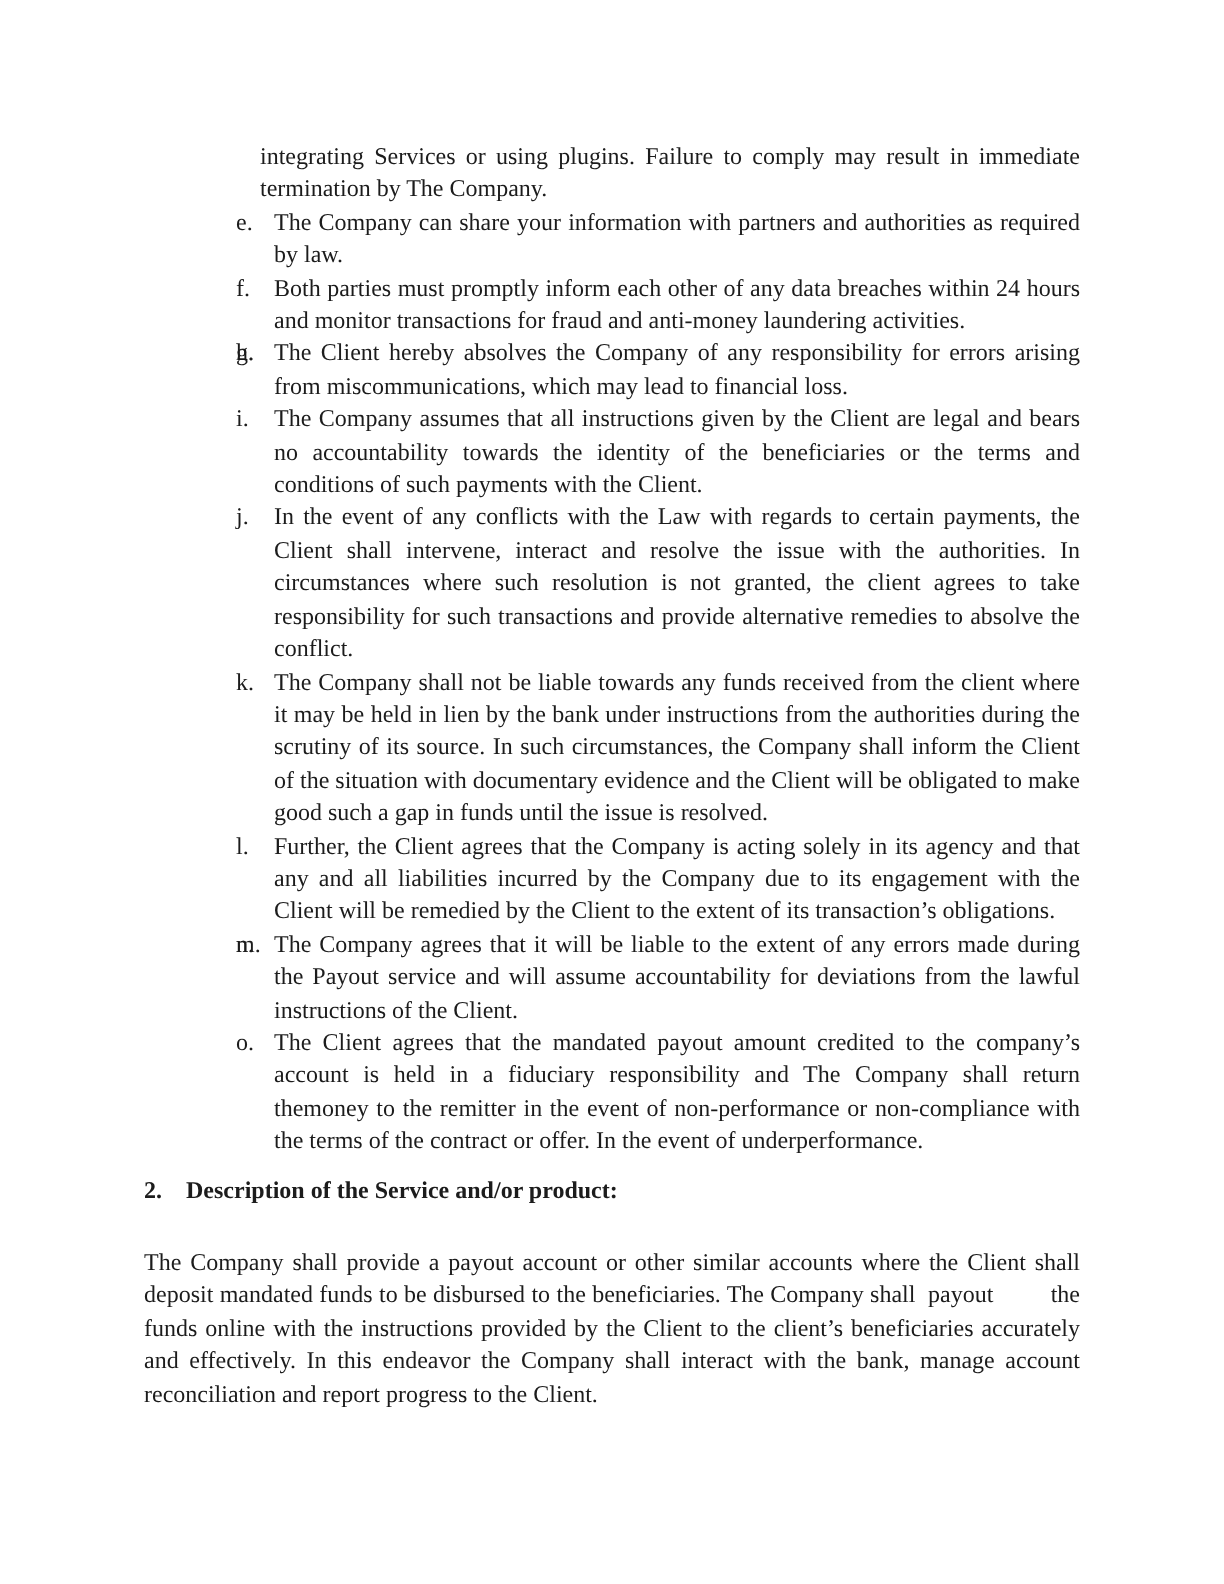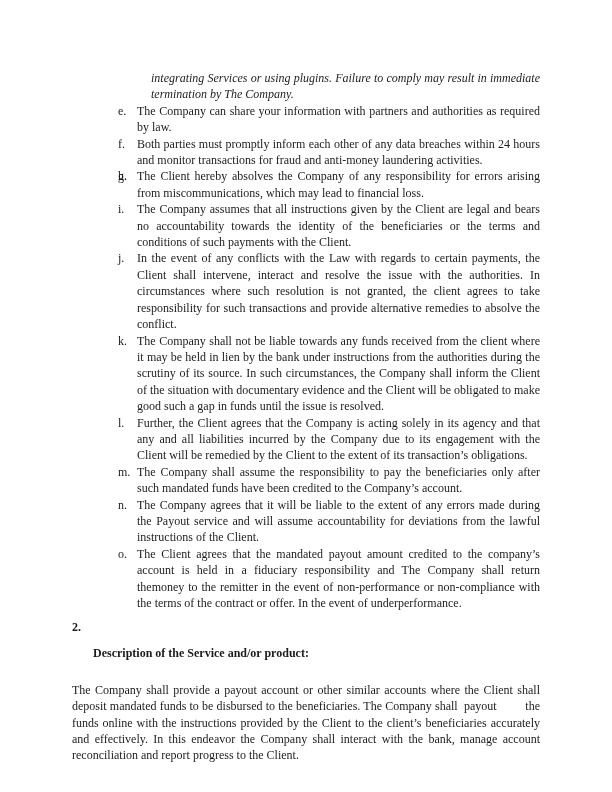--- a/index.html
+++ b/index.html
@@ -14,42 +14,41 @@
     line-height: 16.4px;
     color: #1c1c1c;
   }
   .content {
     position: absolute;
     left: 72px;
     top: 70px;
     width: 468px;
   }
   .cont-par {
-    margin-left: 79px;
+    margin-left: 58px;
     text-align: justify;
-    font-style: italic;
   }
   .list-item {
     position: relative;
     padding-left: 65px;
     text-align: justify;
   }
   .list-marker {
     position: absolute;
     left: 46px;
     top: 0;
     text-align: left;
   }
   .section-heading {
     margin-top: 8px;
     font-weight: bold;
     display: flex;
   }
   .heading-number { flex: 0 0 auto; }
-  .heading-title { margin-left: 12px; margin-top: 26px; }
+  .heading-title { margin-left: 12px; }
   .body-paragraph {
     margin-top: 20px;
     text-align: justify;
   }
 </style>
 </head>
 <body>
 
 <div class="page">
   <div class="content">
@@ -74,21 +73,21 @@
     <div class="list-item">
       <span class="list-marker">j.</span><span>In the event of any conflicts with the Law with regards to certain payments, the Client shall intervene, interact and resolve the issue with the authorities. In circumstances where such resolution is not granted, the client agrees to take responsibility for such transactions and provide alternative remedies to absolve the conflict.</span>
     </div>
     <div class="list-item">
       <span class="list-marker">k.</span><span>The Company shall not be liable towards any funds received from the client where it may be held in lien by the bank under instructions from the authorities during the scrutiny of its source. In such circumstances, the Company shall inform the Client of the situation with documentary evidence and the Client will be obligated to make good such a gap in funds until the issue is resolved.</span>
     </div>
     <div class="list-item">
       <span class="list-marker">l.</span><span>Further, the Client agrees that the Company is acting solely in its agency and that any and all liabilities incurred by the Company due to its engagement with the Client will be remedied by the Client to the extent of its transaction’s obligations.</span>
     </div>
     <div class="list-item">
-      <span class="list-marker">m.</span><span>The Company shall assume the responsibility to pay the beneficiaries only after such mandated funds have been credited to the Company’s account.</span>
+      <span class="list-marker">m.</span>
     </div>
     <div class="list-item">
       <span class="list-marker">n.</span><span>The Company agrees that it  will be liable to the extent of any errors made during the Payout service and will assume accountability for deviations from the lawful instructions of the Client.</span>
     </div>
     <div class="list-item">
       <span class="list-marker">o.</span><span>The Client agrees that the mandated payout amount credited to the company’s account is held in a fiduciary responsibility and The Company shall  return themoney to the remitter in the event of non-performance or non-compliance with the terms of the contract or offer. In the event of underperformance.</span>
     </div>
 
     <div class="section-heading">
       <span class="heading-number">2.</span>

